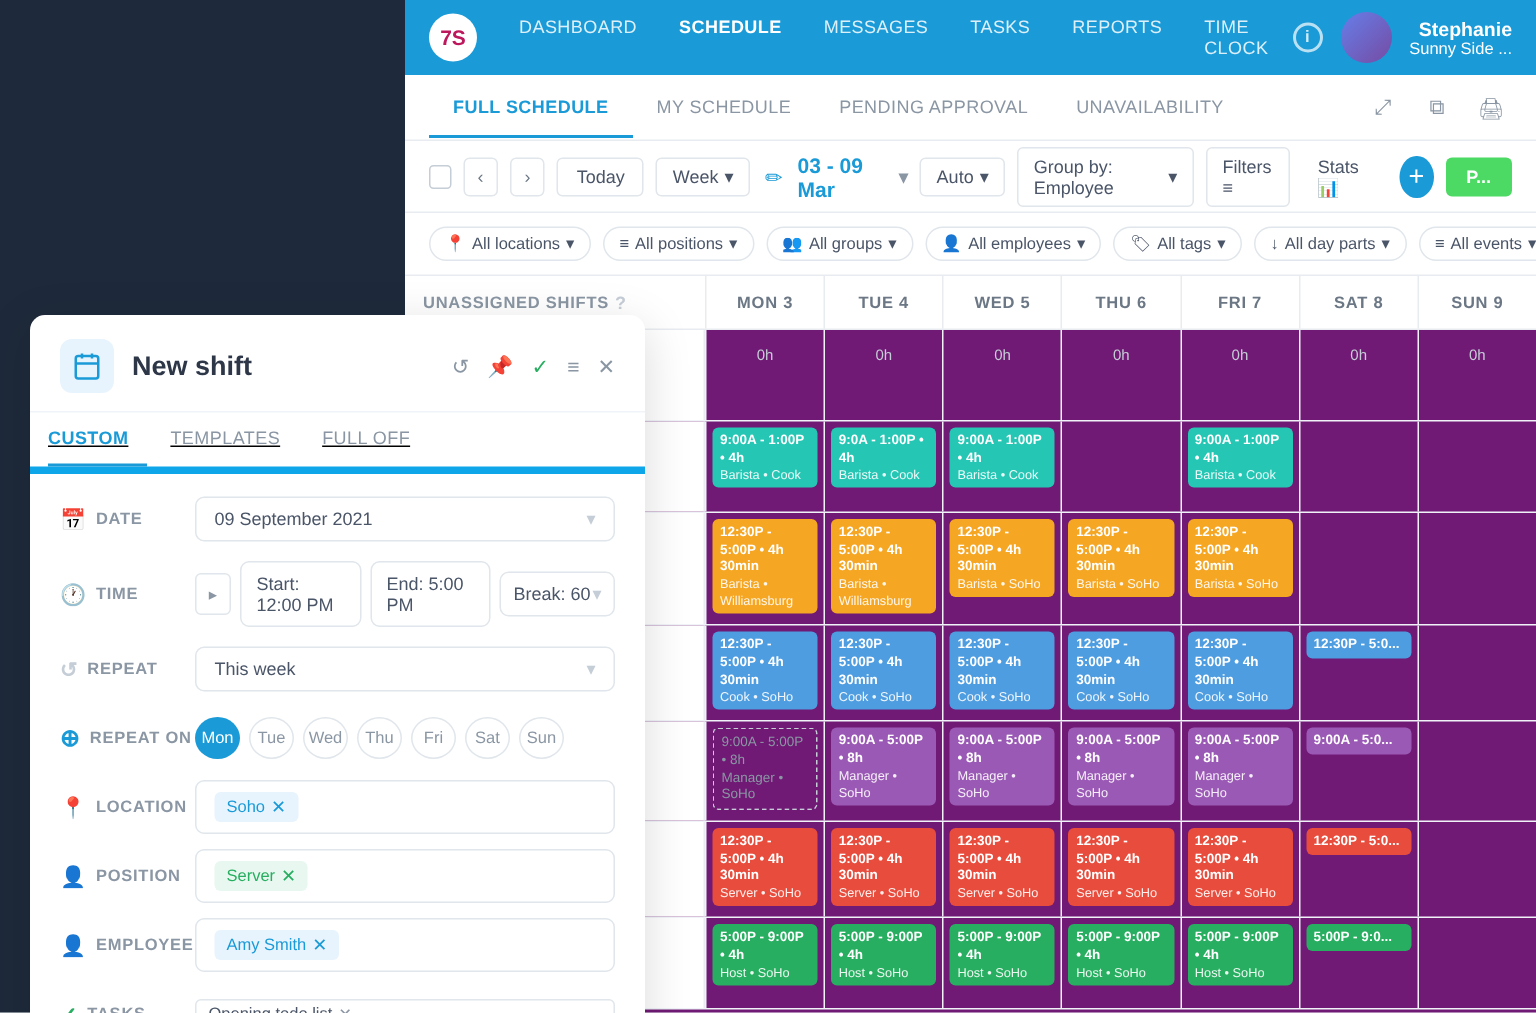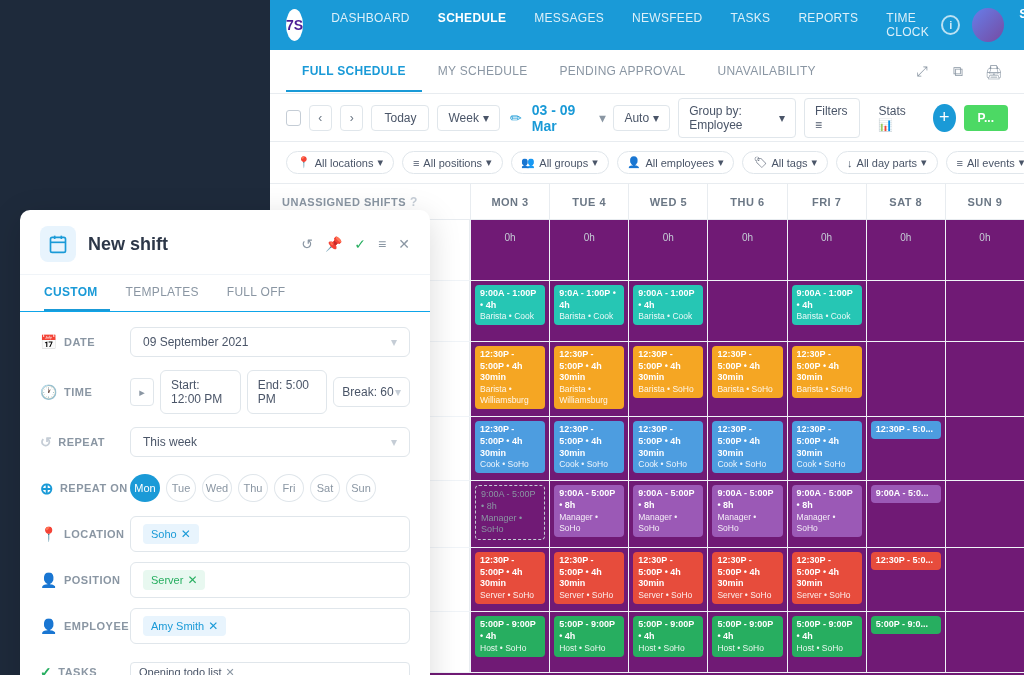--- a/index.html
+++ b/index.html
@@ -15,21 +15,21 @@
       position: absolute;
       top: 0; left: 270px; right: 0;
       z-index: 10;
     }
     .nav-logo {
       width: 32px; height: 32px;
       background: #fff;
       border-radius: 50%;
       margin-right: 16px;
       display: flex; align-items: center; justify-content: center;
-      color: #4c1d95; font-weight: bold; font-size: 14px;
+      color: #be185d; font-weight: bold; font-size: 14px;
     }
     .nav-items {
       display: flex; gap: 4px; flex: 1;
     }
     .nav-item {
       color: rgba(255,255,255,0.85);
       font-size: 12px;
       font-weight: 500;
       padding: 6px 12px;
       border-radius: 4px;
@@ -358,22 +358,23 @@
     .panel-actions {
       display: flex; gap: 12px; align-items: center;
     }
     .panel-action-icon {
       color: #8a96a3;
       cursor: pointer;
       font-size: 14px;
     }
     .panel-tabs {
       display: flex;
-      padding: 0 24px;
-      border-bottom: 1px solid #0ea5e9;
+      padding: 0 12px;
+      border-bottom: 5px solid #0ea5e9;
+      text-decoration: underline;
     }
     .panel-tab {
       font-size: 12px;
       font-weight: 500;
       color: #8a96a3;
       padding: 10px 12px 10px 0;
       margin-right: 16px;
       border-bottom: 2px solid transparent;
       cursor: pointer;
       letter-spacing: 0.3px;
@@ -506,21 +507,20 @@
 <body>
 
 <div class="sidebar"></div>
 
 <nav class="top-nav">
   <div class="nav-logo">7S</div>
   <div class="nav-items">
     <div class="nav-item">DASHBOARD</div>
     <div class="nav-item active">SCHEDULE</div>
     <div class="nav-item">MESSAGES</div>
-    <div class="nav-item">NEWSFEED</div>
     <div class="nav-item">TASKS</div>
     <div class="nav-item">REPORTS</div>
     <div class="nav-item">TIME CLOCK</div>
   </div>
   <div class="nav-right">
     <div class="info-icon">i</div>
     <div class="nav-avatar" style="background: linear-gradient(135deg, #667eea, #764ba2);"></div>
     <div class="nav-user-info">
       <div class="nav-user-name">Stephanie</div>
       <div>Sunny Side ...</div>

